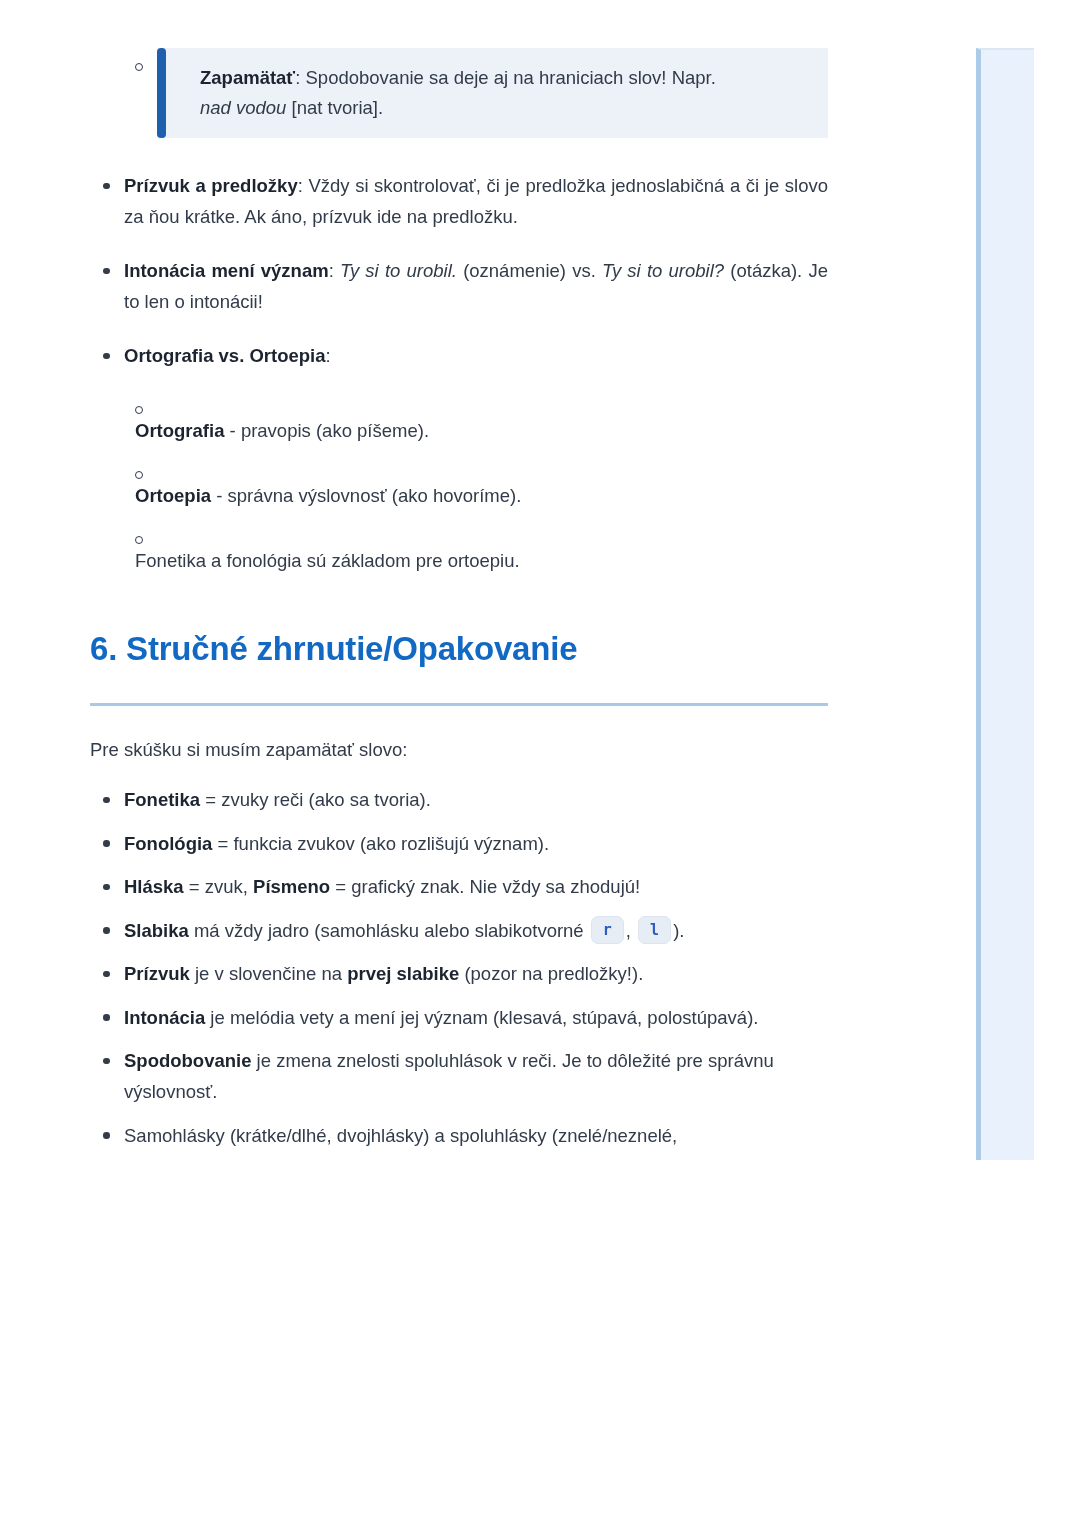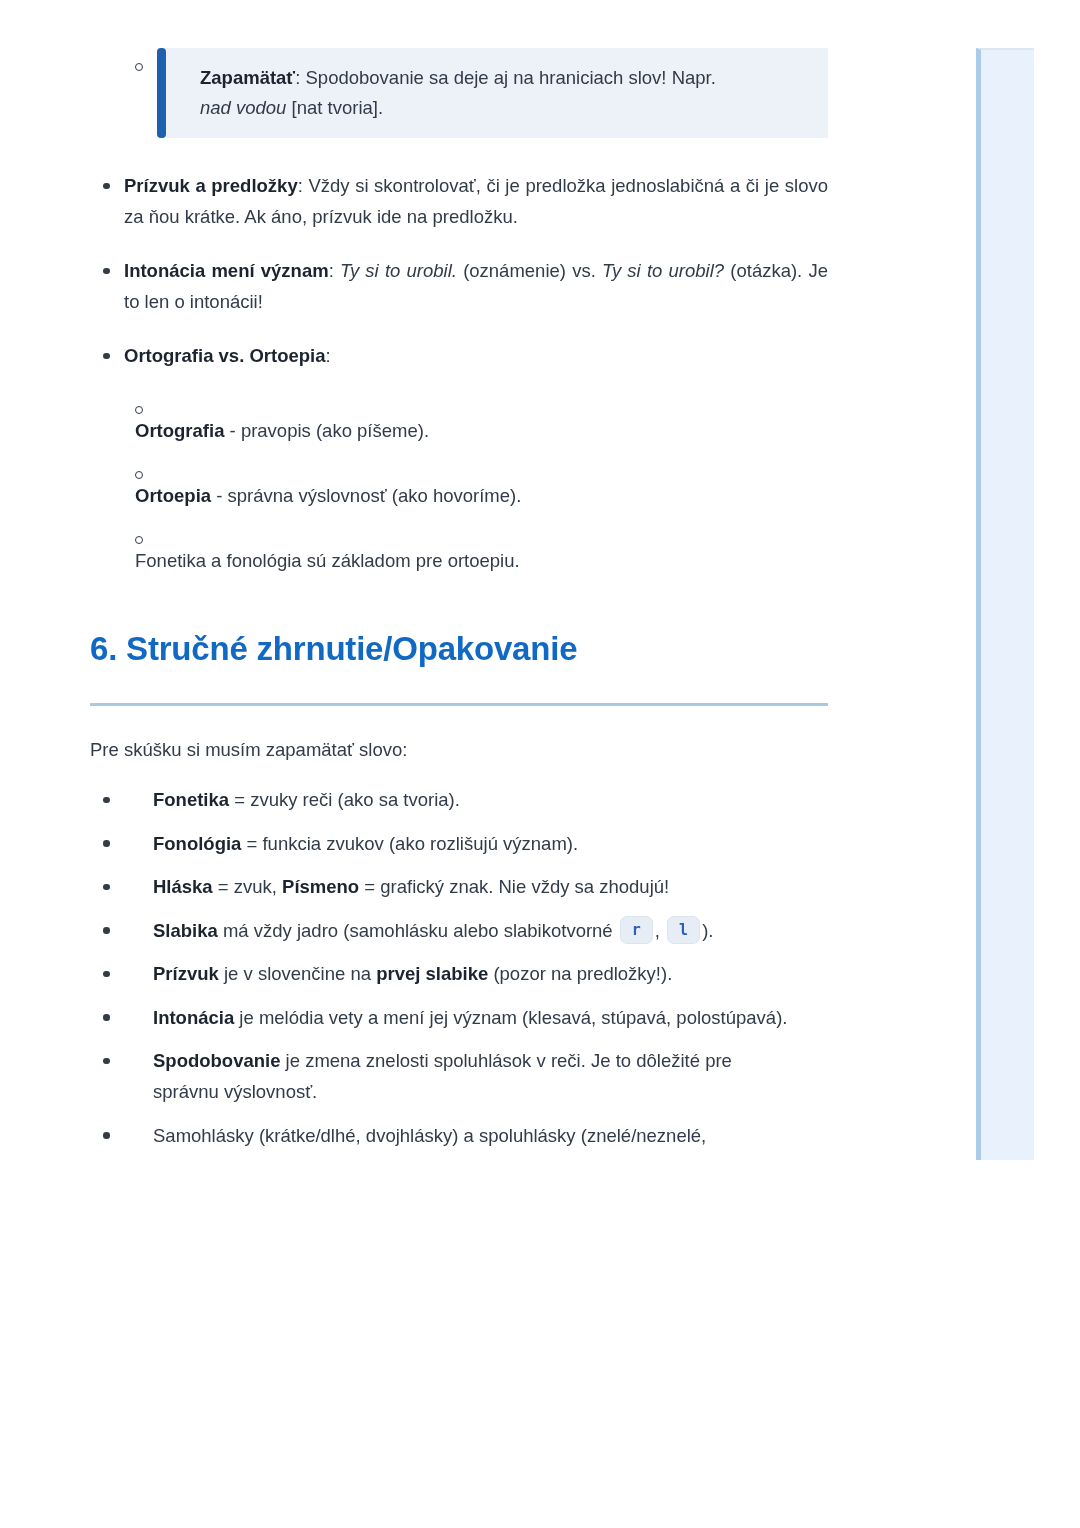--- a/index.html
+++ b/index.html
@@ -68,21 +68,21 @@
   .marker-cell{flex:0 0 21px;display:flex;}
   .disc-dot{width:6.5px;height:6.5px;border-radius:50%;background:#333c49;margin-top:12.5px;flex:none;}
   .marker-cell .circle-dot{margin-top:11.5px;}
   .li-text{flex:1;}
   .top-list{margin-top:32px;padding-left:13px;}
   .top-list .li{margin-bottom:23px;}
   .top-list .li-text{text-align:justify;}
   .sub-list{padding-left:45px;}
   .sub-list .li{margin-bottom:13px;flex-direction:column;}
   .summary-list{margin-top:19px;padding-left:13px;}
-  .summary-list .li{margin-bottom:12.5px;gap:29px;}
+  .summary-list .li{margin-bottom:12.5px;}
   .summary-list .li-text{padding-right:32px;}
   
   .heading{
     margin-top:40px;
     font-size:33px;line-height:40px;font-weight:700;
     letter-spacing:-0.2px;
     color:var(--accent);
     border-bottom:3px solid var(--heading-rule);
     padding-bottom:34px;
   }

